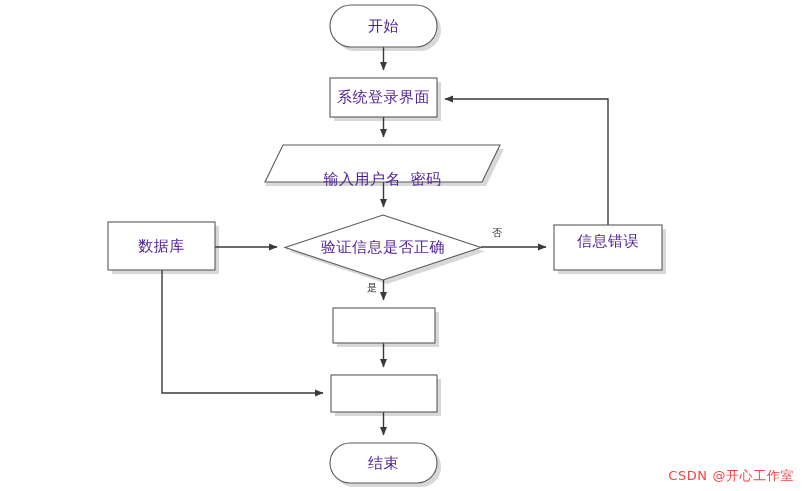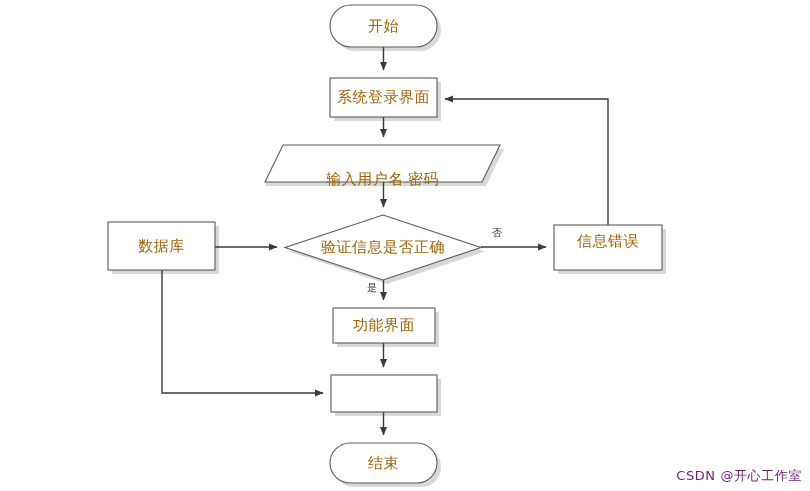--- a/index.html
+++ b/index.html
@@ -37,42 +37,42 @@
   .edge-line {
     stroke: #3a3a3a;
     stroke-width: 1.4;
     fill: none;
   }
   .node-label {
     position: absolute;
     display: flex;
     align-items: center;
     justify-content: center;
-    font-family: Liberation Serif, serif;
+    font-family: Liberation Mono, monospace;
     font-size: 15px;
-    color: #a16207;
+    color: #4c1d95;
     letter-spacing: 0.5px;
     white-space: nowrap;
     pointer-events: none;
   }
   .edge-label {
     position: absolute;
     font-family: "DejaVu Sans", "Liberation Sans", sans-serif;
     font-size: 10px;
     color: #2a2a2a;
     white-space: nowrap;
     pointer-events: none;
   }
   .watermark {
     position: absolute;
-    right: 8px;
+    right: 16px;
     bottom: 6px;
     font-family: "DejaVu Sans", "Liberation Sans", sans-serif;
     font-size: 13px;
-    color: #701a75;
+    color: #ef4444;
     letter-spacing: 0.6px;
     white-space: nowrap;
     user-select: none;
   }
 </style>
 </head>
 <body>
 
 <div id="canvas">
 
@@ -136,21 +136,20 @@
   <div class="node-label" style="left:330px; top:78px; width:107px; height:39px;text-align:right;">系统登录界面</div>
 
   <div class="node-label" style="left:265px; top:145px; width:235px; height:37px;margin-top:16px;">输入用户名 密码</div>
 
   <div class="node-label" style="left:285px; top:215px; width:196px; height:65px;text-align:center;">验证信息是否正确</div>
 
   <div class="node-label" style="left:108px; top:222px; width:107px; height:48px;text-align:right;">数据库</div>
 
   <div class="node-label" style="left:554px; top:225px; width:108px; height:32px;">信息错误</div>
 
-  <div class="node-label" style="left:333px; top:308px; width:102px; height:35px;">功能界面</div>
 
 
   <div class="node-label" style="left:330px; top:443px; width:107px; height:40px;">结束</div>
 
   <div class="edge-label" style="left:492px; top:226px;">否</div>
 
   <div class="edge-label" style="left:367px; top:281px;">是</div>
 
   <div class="watermark">CSDN @开心工作室</div>
 

